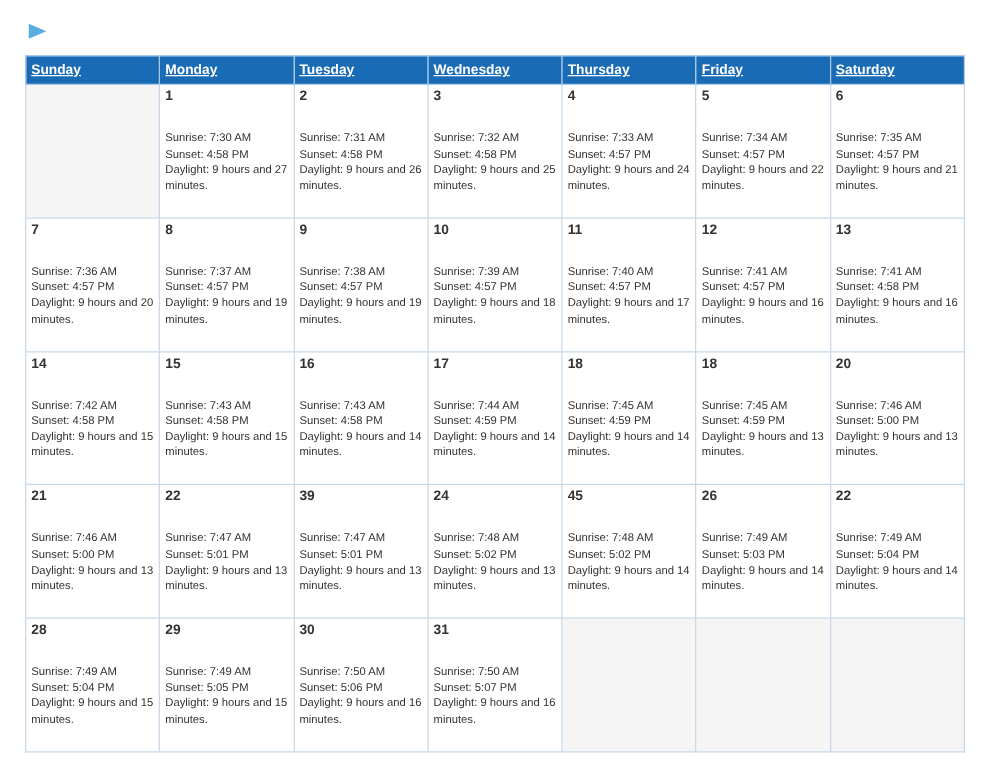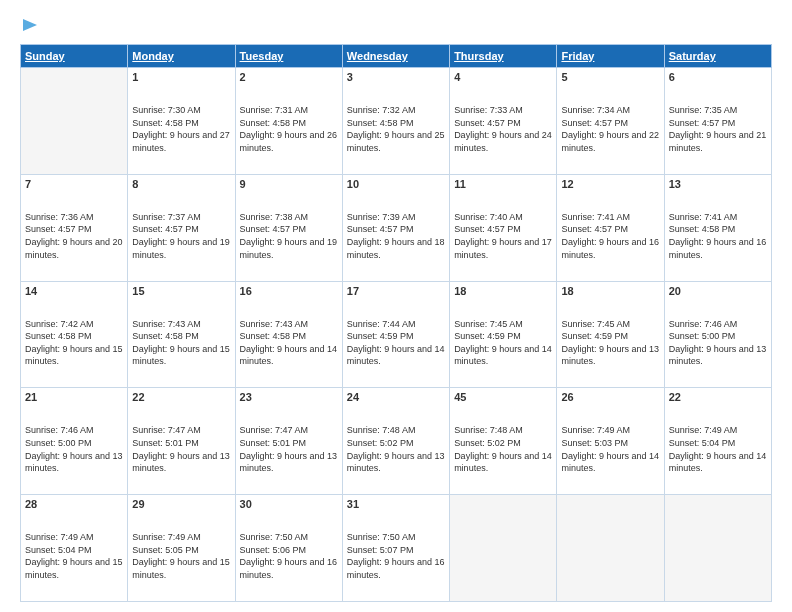--- a/index.html
+++ b/index.html
@@ -213,21 +213,21 @@
         <tr>
           <td>
             <span class="day-num">21</span>
             <div class="day-info">Sunrise: 7:46 AM<br>Sunset: 5:00 PM<br>Daylight: 9 hours and 13 minutes.</div>
           </td>
           <td>
             <span class="day-num">22</span>
             <div class="day-info">Sunrise: 7:47 AM<br>Sunset: 5:01 PM<br>Daylight: 9 hours and 13 minutes.</div>
           </td>
           <td>
-            <span class="day-num">23</span>
+            <span class="day-num">39</span>
             <div class="day-info">Sunrise: 7:47 AM<br>Sunset: 5:01 PM<br>Daylight: 9 hours and 13 minutes.</div>
           </td>
           <td>
             <span class="day-num">24</span>
             <div class="day-info">Sunrise: 7:48 AM<br>Sunset: 5:02 PM<br>Daylight: 9 hours and 13 minutes.</div>
           </td>
           <td>
             <span class="day-num">45</span>
             <div class="day-info">Sunrise: 7:48 AM<br>Sunset: 5:02 PM<br>Daylight: 9 hours and 14 minutes.</div>
           </td>

